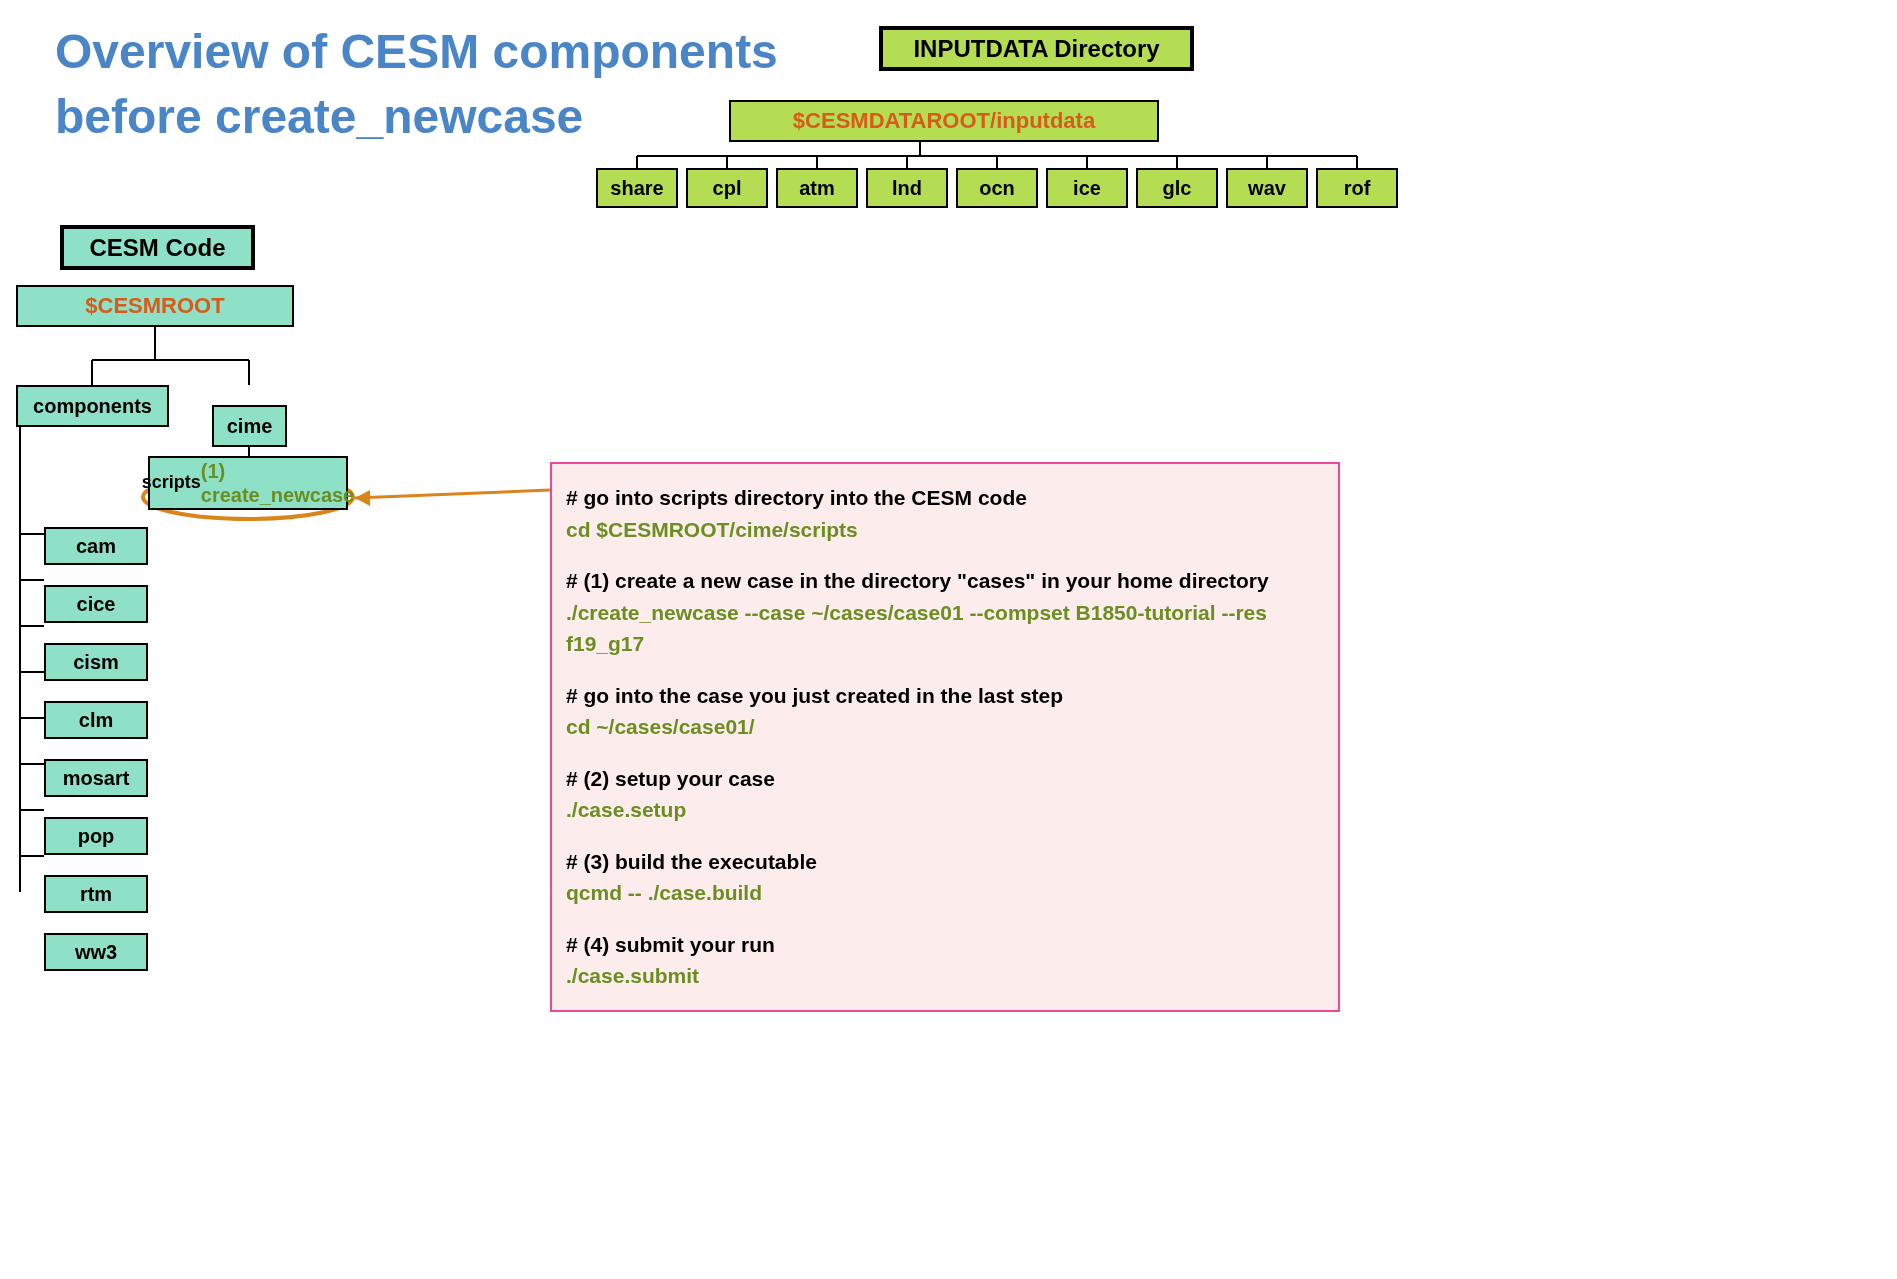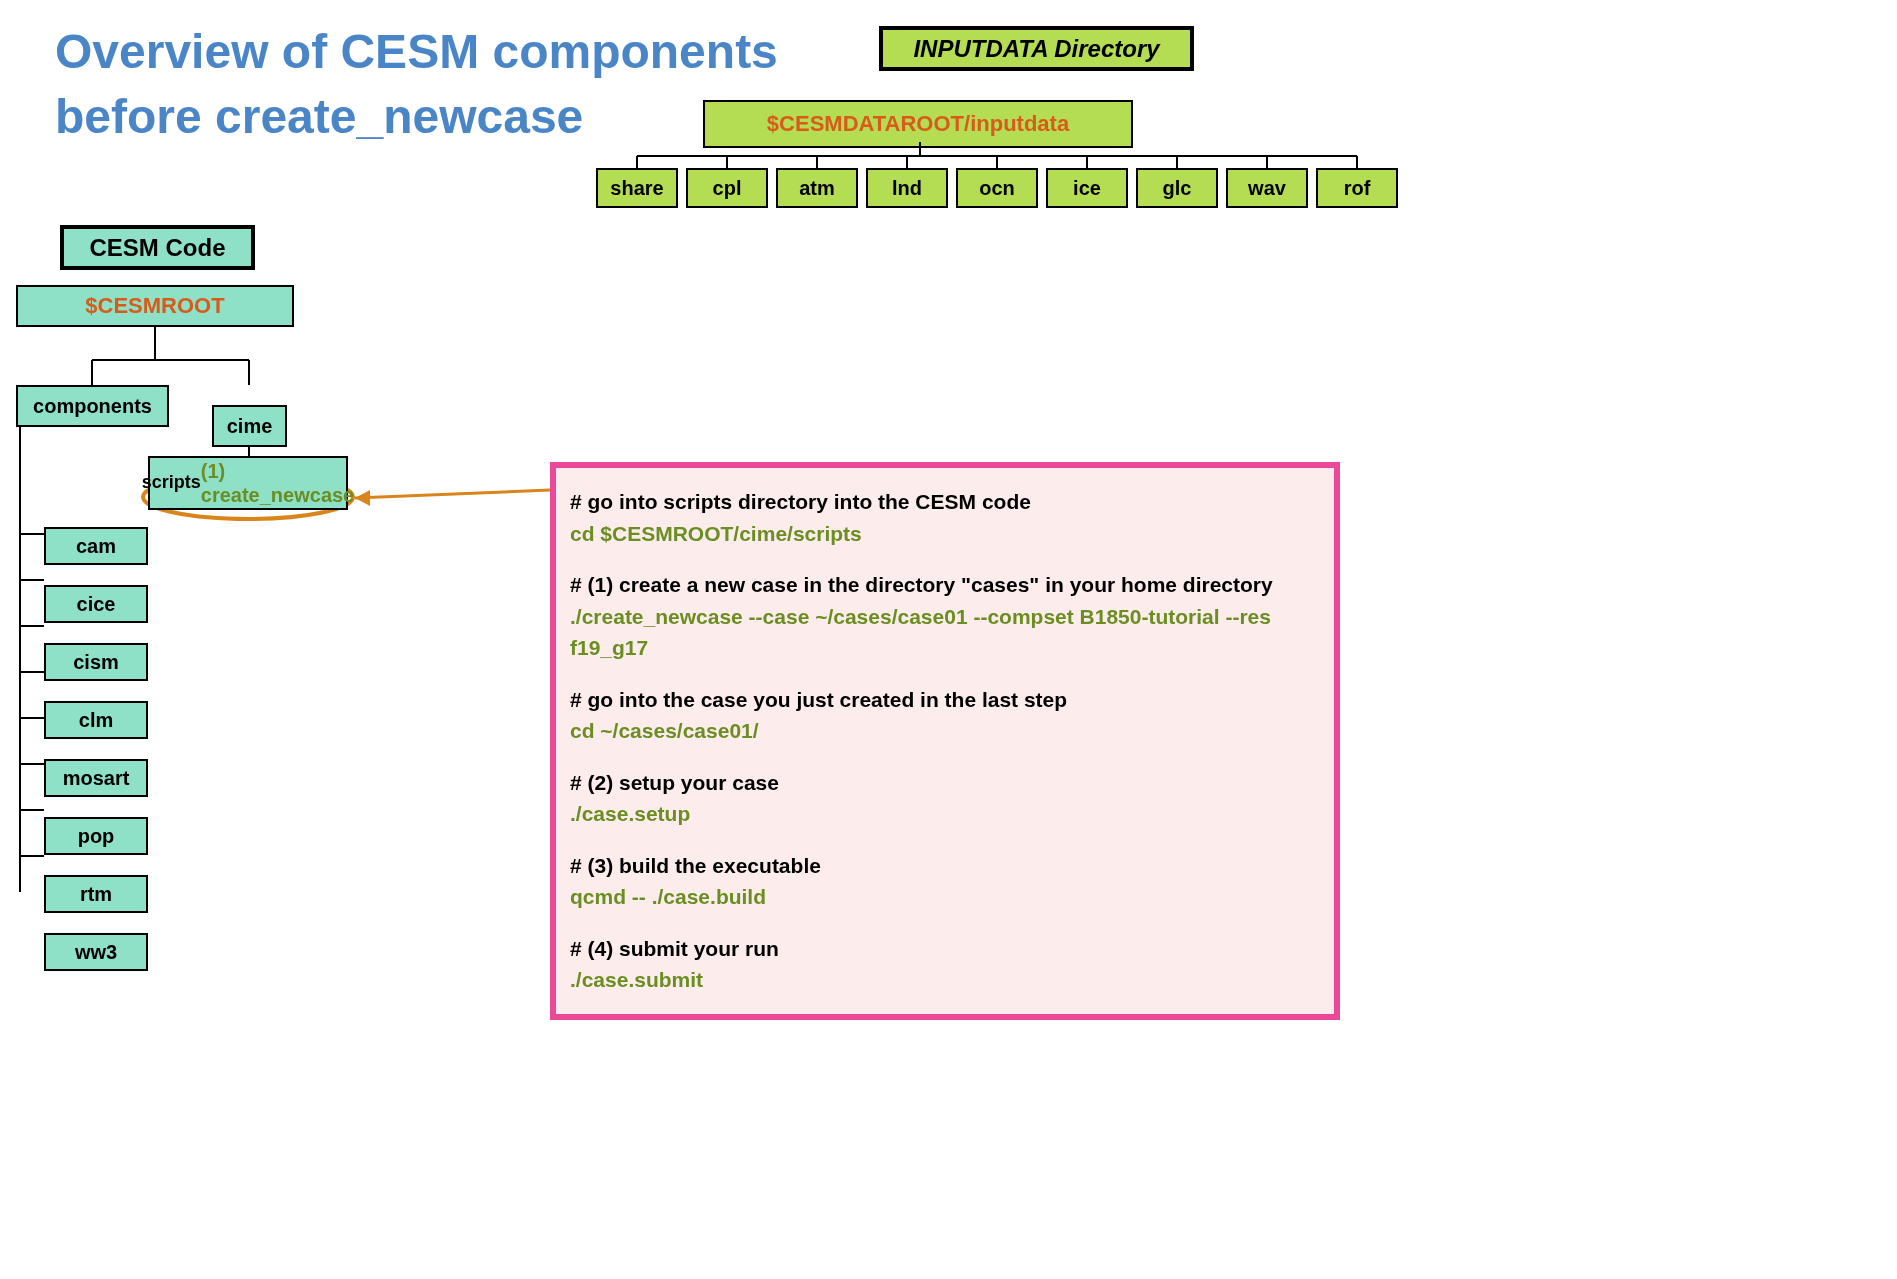--- a/index.html
+++ b/index.html
@@ -2,37 +2,37 @@
 <html><head>
 <meta charset="utf-8">
 <style>
 * { box-sizing: border-box; margin: 0; padding: 0; }
 body { font-family: Arial, Helvetica, sans-serif; width: 1897px; height: 1279px; background: #fff; position: relative; }
 
 .title { position: absolute; left: 55px; top: 20px; font-size: 48px; font-weight: bold; color: #4a86c7; line-height: 1.35; }
 .title .underline { }
 
 
-.inputdata-label { position: absolute; left: 879px; top: 26px; width: 315px; height: 45px; background: #b4dd54; border: 4px solid #000; display: flex; align-items: center; justify-content: center; font-size: 24px; font-weight: bold; font-style: italic; }
-.inputdata-root { position: absolute; left: 703px; top: 100px; width: 430px; height: 48px; background: #b4dd54; border: 2px solid #000; display: flex; align-items: center; justify-content: center; font-size: 22px; font-weight: bold; color: #d95b1a; }
+.inputdata-label { position: absolute; left: 879px; top: 26px; width: 315px; height: 45px; background: #b4dd54; border: 4px solid #000; display: flex; align-items: center; justify-content: center; font-size: 24px; font-weight: bold; }
+.inputdata-root { position: absolute; left: 729px; top: 100px; width: 430px; height: 42px; background: #b4dd54; border: 2px solid #000; display: flex; align-items: center; justify-content: center; font-size: 22px; font-weight: bold; color: #d95b1a; }
 .inputdata-children { position: absolute; left: 596px; top: 168px; display: flex; gap: 8px; }
 .in-child { background: #b4dd54; border: 2px solid #000; width: 82px; height: 40px; display: flex; align-items: center; justify-content: center; font-size: 20px; font-weight: bold; }
 
 
 .cesm-label { position: absolute; left: 60px; top: 225px; width: 195px; height: 45px; background: #8ee0c7; border: 4px solid #000; display: flex; align-items: center; justify-content: center; font-size: 24px; font-weight: bold; }
 .cesm-root { position: absolute; left: 16px; top: 285px; width: 278px; height: 42px; background: #8ee0c7; border: 2px solid #000; display: flex; align-items: center; justify-content: center; font-size: 22px; font-weight: bold; color: #d95b1a; }
 .comp-box { position: absolute; left: 16px; top: 385px; width: 153px; height: 42px; background: #8ee0c7; border: 2px solid #000; display: flex; align-items: center; justify-content: center; font-size: 20px; font-weight: bold; }
 .cime-box { position: absolute; left: 212px; top: 385px; width: 75px; height: 42px; background: #8ee0c7; border: 2px solid #000; display: flex; align-items: center; justify-content: center; font-size: 20px; font-weight: bold; margin-top: 20px; }
 .scripts-box { position: absolute; left: 148px; top: 456px; width: 200px; height: 54px; background: #8ee0c7; border: 2px solid #000; display: flex; flex-direction: row; align-items: center; justify-content: center; font-size: 18px; font-weight: bold; line-height: 1.2; }
 .scripts-box .sub { color: #6b8e23; font-size: 20px; }
 .component-list { position: absolute; left: 44px; top: 515px; display: flex; flex-direction: column; gap: 8px; }
 .comp-item { width: 104px; height: 38px; background: #8ee0c7; border: 2px solid #000; display: flex; align-items: center; justify-content: center; font-size: 20px; font-weight: bold; margin-top: 12px; }
 
 
-.code-panel { position: absolute; left: 550px; top: 462px; width: 790px; border: 6px solid #ec4899; background: #fdecec; padding: 18px 14px; font-size: 21px; font-weight: bold; line-height: 1.5; }
+.code-panel { position: absolute; left: 550px; top: 462px; width: 790px; border: 2px solid #ec4899; background: #fdecec; padding: 18px 14px; font-size: 21px; font-weight: bold; line-height: 1.5; }
 .code-panel .comment { color: #000; }
 .code-panel .cmd { color: #6b8e23; }
 .code-panel .block { margin-bottom: 20px; }
 .code-panel .block:last-child { margin-bottom: 0; }
 
 svg.lines { position: absolute; left: 0; top: 0; pointer-events: none; }
 </style>
 </head>
 <body>
 

